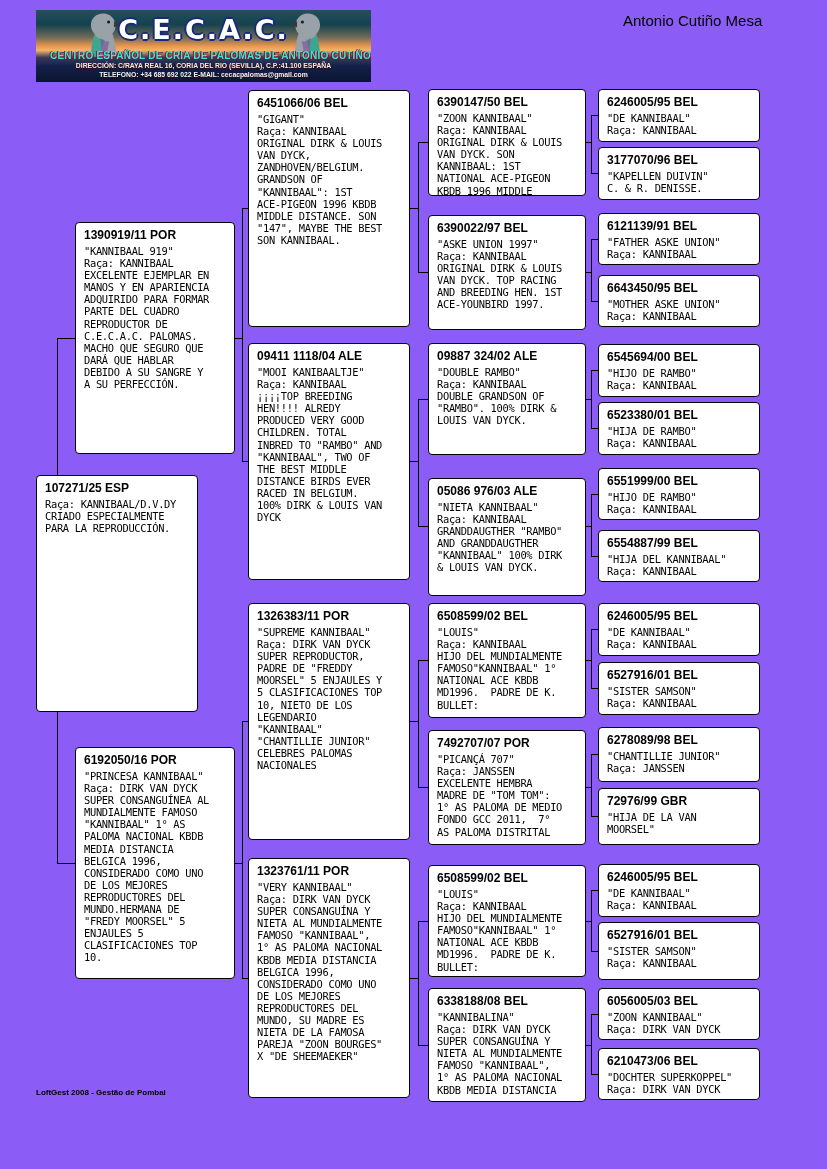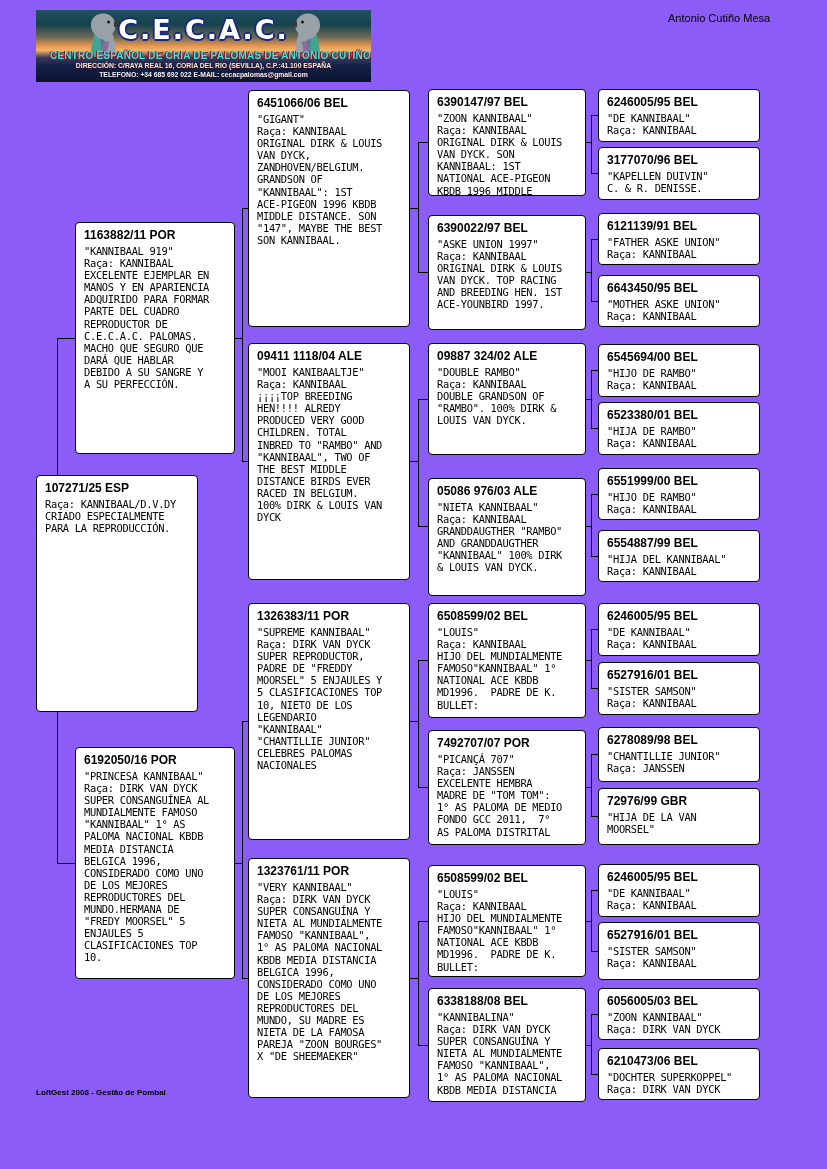--- a/index.html
+++ b/index.html
@@ -14,21 +14,21 @@
   .logo-sub{position:absolute;left:0;right:0;top:40px;text-align:right;white-space:nowrap;
         font-weight:bold;font-size:10px;letter-spacing:.2px;color:#35e8e0;
         text-shadow:1px 1px 0 #8a1020,-1px 0 0 #8a1020;}
   .logo-line{position:absolute;left:0;right:0;text-align:center;white-space:nowrap;
         font-weight:bold;font-size:6.8px;color:#f3ece0;text-shadow:0 1px 1px #400;}
   .logo-addr{top:52px;}
   .logo-mail{top:61px;color:#e8f6ff;}
   .pigeon{position:absolute;top:2px;width:40px;height:46px;}
   .pigeon.left{left:48px;}
   .pigeon.right{right:44px;transform:scaleX(-1);}
-  .owner{position:absolute;left:668px;top:12px;font-size:11px;color:#000;}
+  .owner{position:absolute;left:623px;top:12px;font-size:15px;color:#000;}
   .footer{position:absolute;left:28px;top:1088px;font-size:8px;font-weight:bold;color:#000;padding-left:8px;}
   
   .pbox{position:absolute;border:1px solid #000;border-radius:4px;background:#fff;
         padding:5px 5px 0 8px;box-sizing:border-box;overflow:hidden;}
   .ring{font-family:"Liberation Sans",sans-serif;font-weight:bold;font-size:12px;color:#000;margin-bottom:3px;white-space:nowrap;}
   .pbody{font-family:"DejaVu Sans Mono","Liberation Mono",monospace;font-size:10.4px;line-height:12.1px;
         color:#000;white-space:pre-wrap;letter-spacing:-0.3px;}
   .cline{position:absolute;background:#000;}
 </style>
 </head>
@@ -127,21 +127,21 @@
     </div>
 
   <div class="pbox" style="left:36px;top:475px;width:162px;height:237px">
     <div class="ring">107271/25 ESP</div>
     <div class="pbody">Raça: KANNIBAAL/D.V.DY
 CRIADO ESPECIALMENTE
 PARA LA REPRODUCCIÓN.</div>
   </div>
 
   <div class="pbox" style="left:75px;top:222px;width:160px;height:232px">
-    <div class="ring">1163882/11 POR</div>
+    <div class="ring">1390919/11 POR</div>
     <div class="pbody">"KANNIBAAL 919"
 Raça: KANNIBAAL
 EXCELENTE EJEMPLAR EN
 MANOS Y EN APARIENCIA
 ADQUIRIDO PARA FORMAR
 PARTE DEL CUADRO
 REPRODUCTOR DE
 C.E.C.A.C. PALOMAS.
 MACHO QUE SEGURO QUE
 DARÁ QUE HABLAR
@@ -226,21 +226,21 @@
 CONSIDERADO COMO UNO
 DE LOS MEJORES
 REPRODUCTORES DEL
 MUNDO, SU MADRE ES
 NIETA DE LA FAMOSA
 PAREJA "ZOON BOURGES"
 X "DE SHEEMAEKER"</div>
   </div>
 
   <div class="pbox" style="left:428px;top:89px;width:158px;height:107px">
-    <div class="ring">6390147/97 BEL</div>
+    <div class="ring">6390147/50 BEL</div>
     <div class="pbody">"ZOON KANNIBAAL"
 Raça: KANNIBAAL
 ORIGINAL DIRK &amp; LOUIS
 VAN DYCK. SON
 KANNIBAAL: 1ST
 NATIONAL ACE-PIGEON
 KBDB 1996 MIDDLE</div>
   </div>
   <div class="pbox" style="left:428px;top:215px;width:158px;height:115px">
     <div class="ring">6390022/97 BEL</div>

